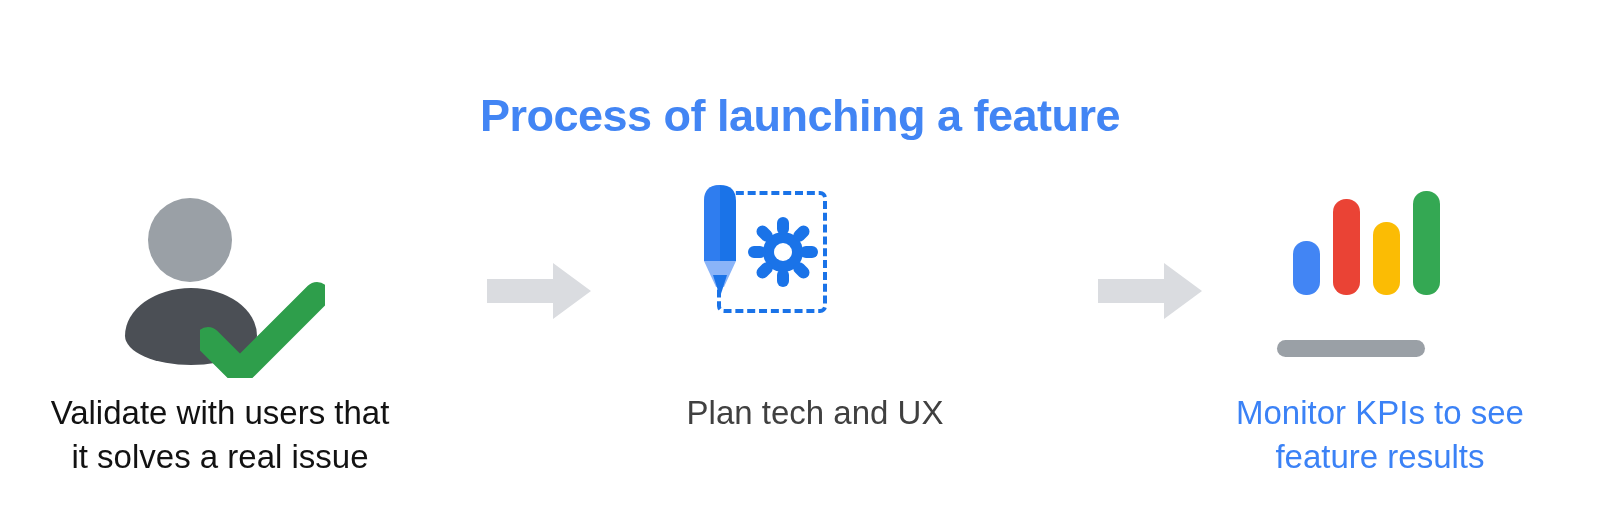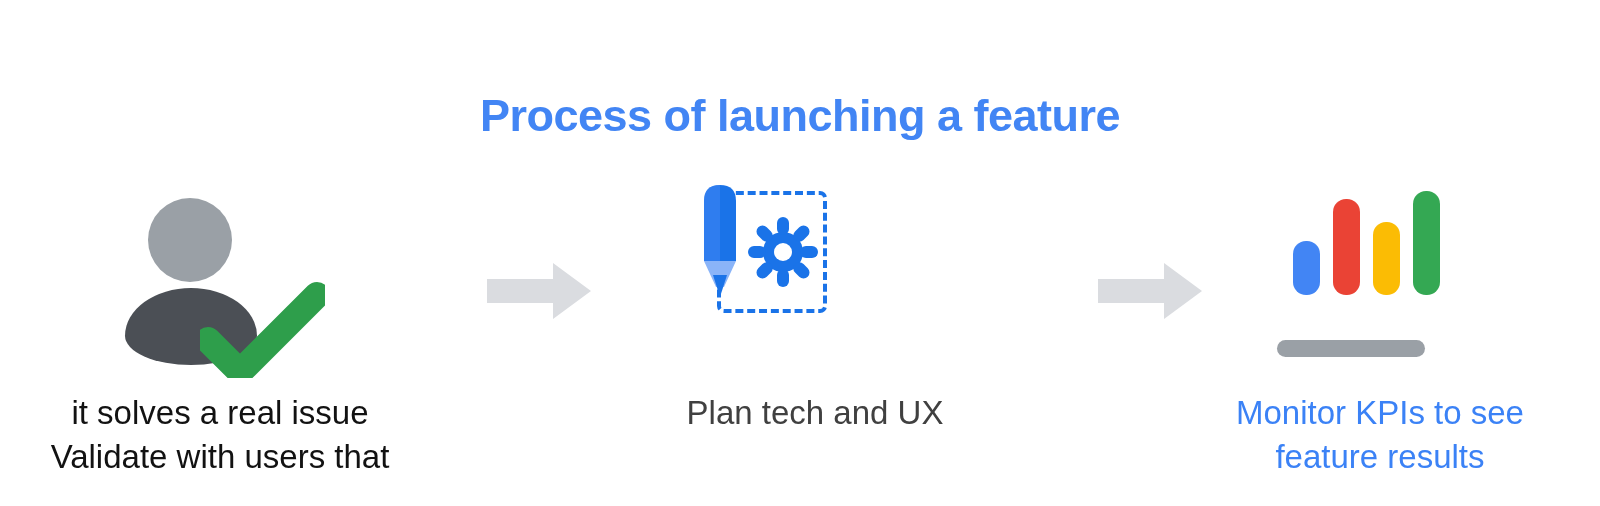--- a/index.html
+++ b/index.html
@@ -160,22 +160,22 @@
 
   <div class="step step-1">
     <div class="icon-slot">
       <div class="person-head"></div>
       <div class="person-body"></div>
       <svg class="check-svg" viewBox="0 0 125 100">
         <path d="M8 62 L40 94 L117 17" fill="none" stroke="#2E9E4B" stroke-width="26" stroke-linecap="round" stroke-linejoin="round"></path>
       </svg>
     </div>
     <div class="caption" style="color: rgb(18, 18, 18);">
+      <div>Validate with users that</div>
       <div>it solves a real issue</div>
-      <div>Validate with users that</div>
     </div>
   </div>
 
   <svg class="arrow arrow-1" viewBox="0 0 104 56">
     <path d="M0 16 H66 V0 L104 28 L66 56 V40 H0 Z" fill="#DADCE0"></path>
   </svg>
 
   <div class="step step-2">
     <div class="icon-slot">
       <div class="dashed-box"></div>

